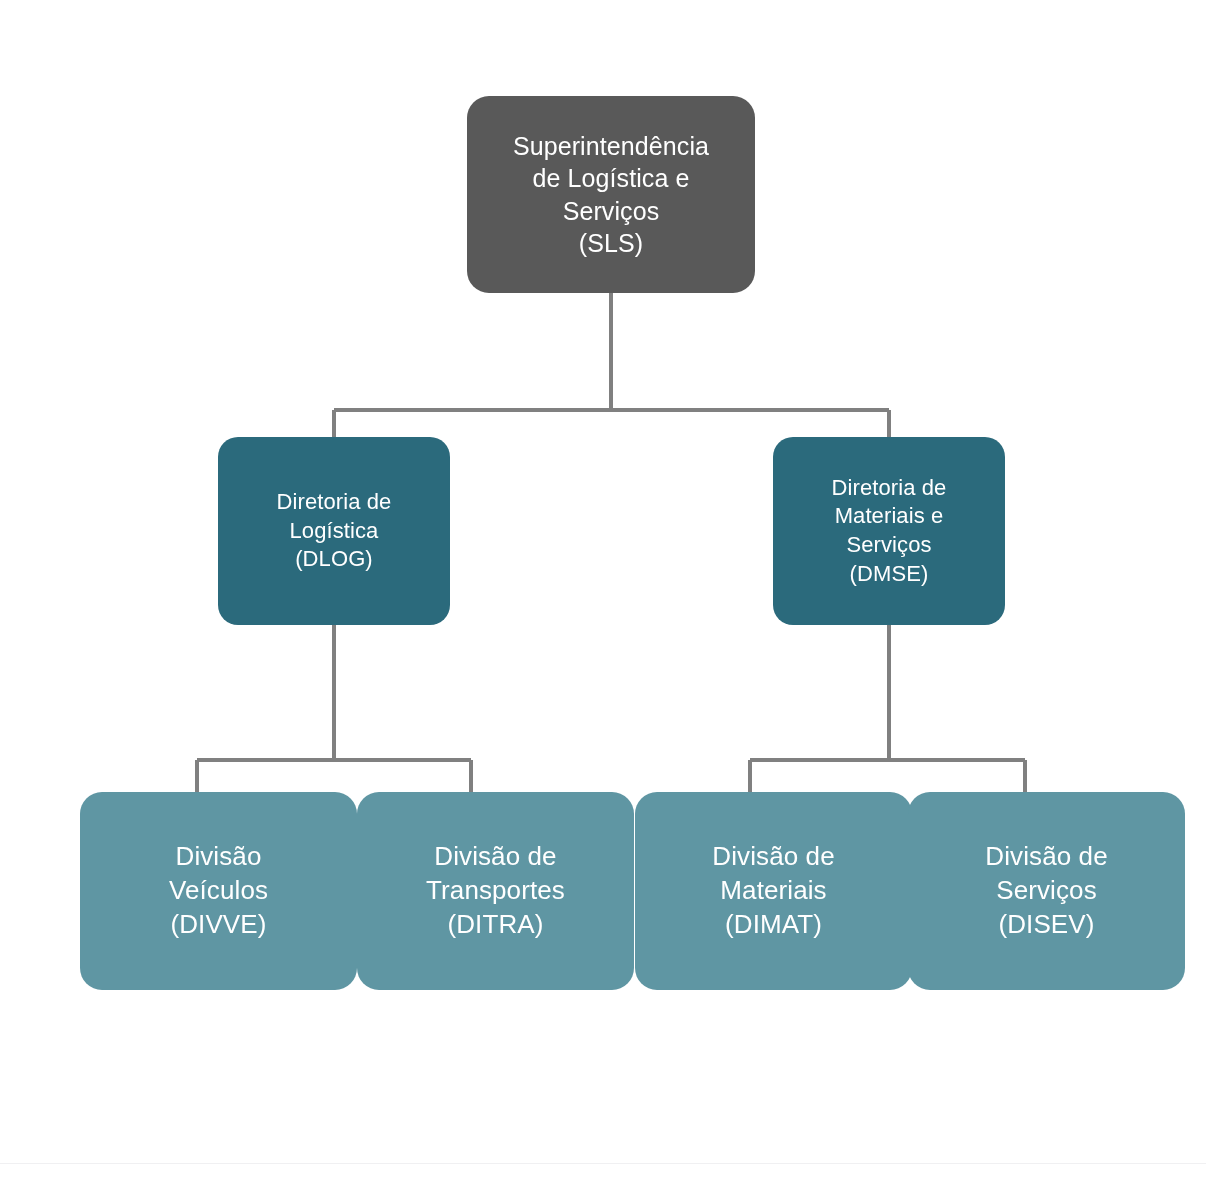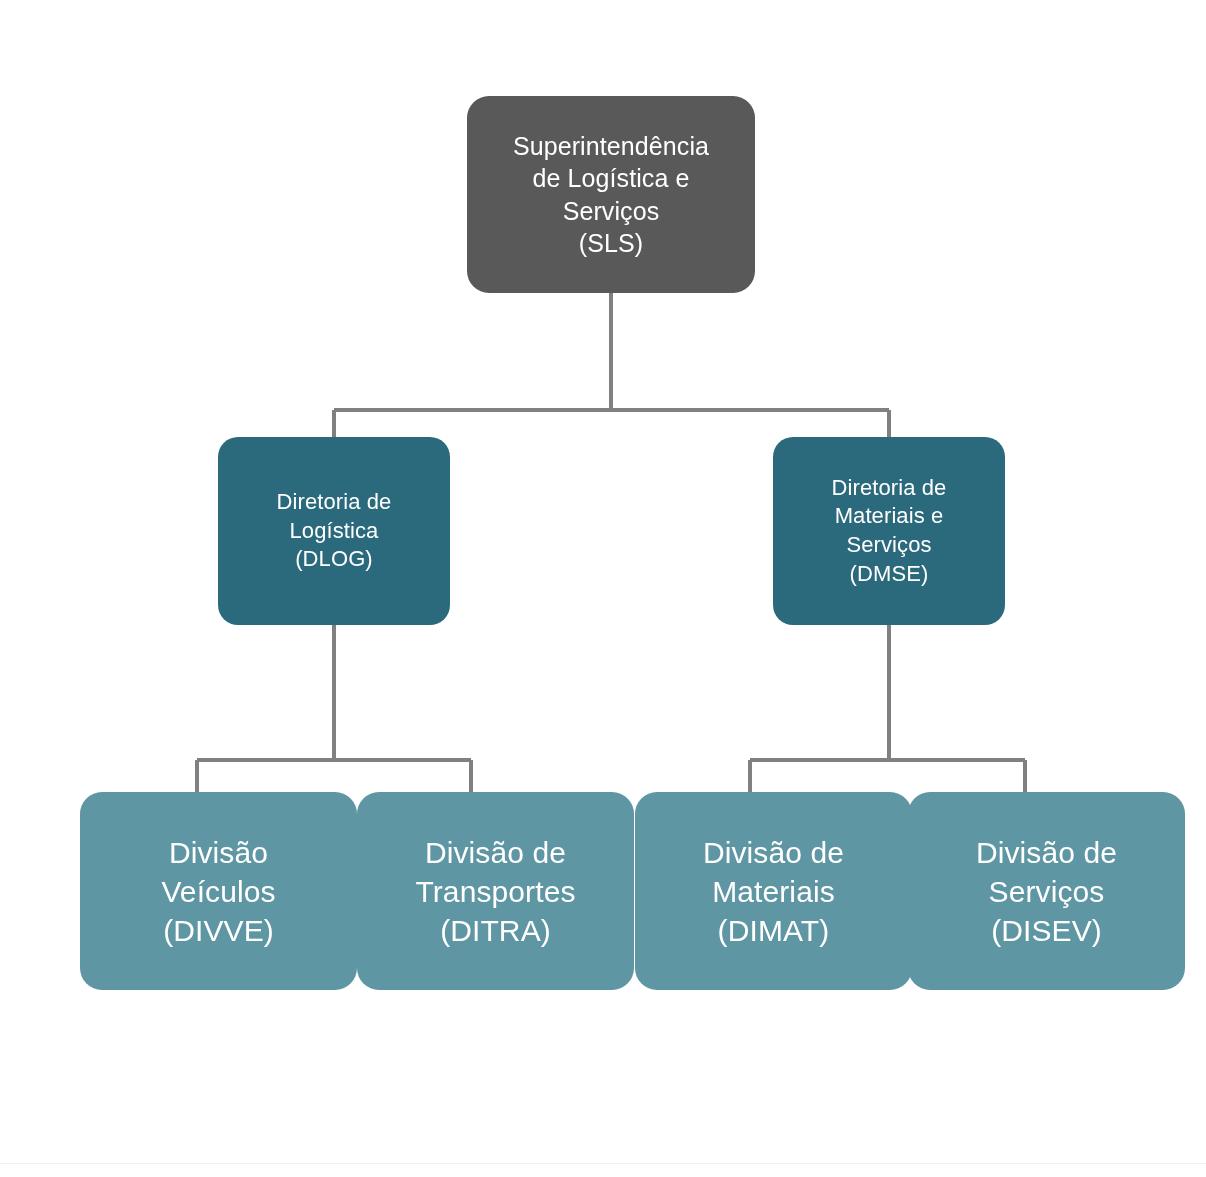--- a/index.html
+++ b/index.html
@@ -64,21 +64,21 @@
     border-radius: 20px;
   }
   .node.pos-dlog { left: 218px; }
   .node.pos-dmse { left: 773px; }
   
   .node.tier-division {
     top: 792px;
     width: 277px;
     height: 198px;
     background: #5f96a3;
-    font-size: 30px;
+    font-size: 26px;
     border-radius: 22px;
   }
   .node.pos-divve { left: 80px; }
   .node.pos-ditra { left: 357px; }
   .node.pos-dimat { left: 635px; }
   .node.pos-disev { left: 908px; }
 
   
   #page-edge {
     position: absolute;

